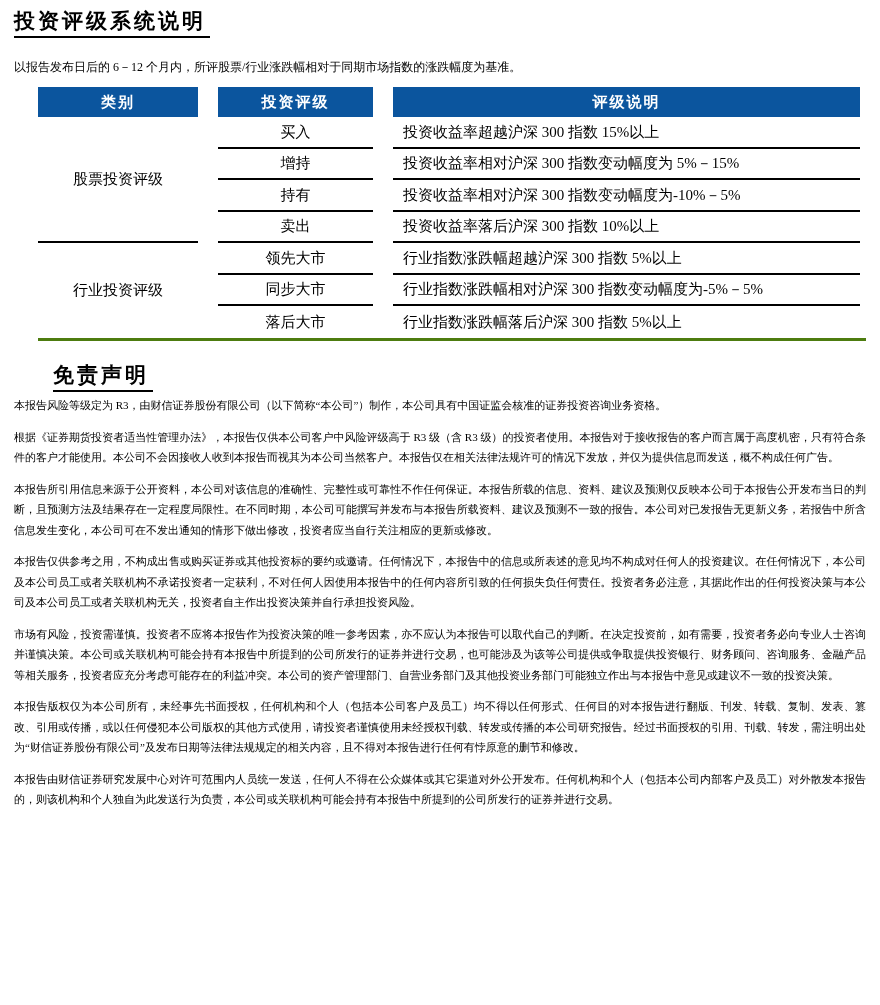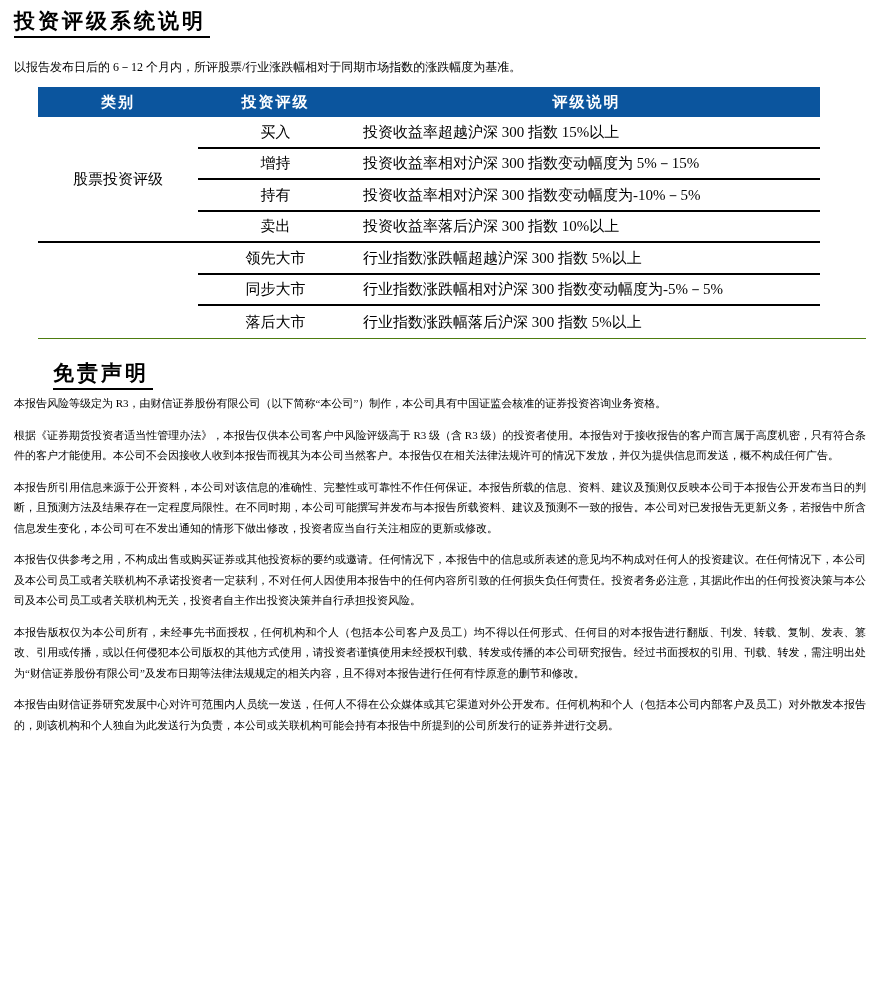--- a/index.html
+++ b/index.html
@@ -25,23 +25,24 @@
     margin: 19px 0 9px 0;
     font-size: 12px;
     line-height: 21px;
   }
 
   
   .rating-table {
     display: grid;
     grid-template-columns: 160px 155px 467px;
     grid-template-rows: 30px repeat(7, 31.5px);
+    column-gap: 20px;
     margin: 8px 0 0 24px;
     font-size: 15px;
-    border-bottom: 1px solid #4d7c0f;
+    border-bottom: 3px solid #4d7c0f;
   }
   .th {
     background: #0B559E;
     color: #FFFFFF;
     font-weight: bold;
     letter-spacing: 2px;
     display: flex; align-items: center; justify-content: center;
   }
   .cell { display: flex; align-items: center; }
   .center { justify-content: center; }
@@ -67,20 +68,21 @@
     <h1 class="section-title">投资评级系统说明</h1>
     <p class="intro">以报告发布日后的 6－12 个月内，所评股票/行业涨跌幅相对于同期市场指数的涨跌幅度为基准。</p>
 
     <div class="rating-table">
 
       <div class="th" style="grid-column:1;grid-row:1">类别</div>
       <div class="th" style="grid-column:2;grid-row:1">投资评级</div>
       <div class="th" style="grid-column:3;grid-row:1">评级说明</div>
 
       <div class="cell center rule" style="grid-column:1;grid-row:2 / span 4">股票投资评级</div>
+      <div class="cell center" style="grid-column:1;grid-row:6 / span 3">行业投资评级</div>
 
       <div class="cell center rule" style="grid-column:2;grid-row:2">买入</div>
       <div class="cell desc rule" style="grid-column:3;grid-row:2">投资收益率超越沪深 300 指数 15%以上</div>
 
       <div class="cell center rule" style="grid-column:2;grid-row:3">增持</div>
       <div class="cell desc rule" style="grid-column:3;grid-row:3">投资收益率相对沪深 300 指数变动幅度为 5%－15%</div>
 
       <div class="cell center rule" style="grid-column:2;grid-row:4">持有</div>
       <div class="cell desc rule" style="grid-column:3;grid-row:4">投资收益率相对沪深 300 指数变动幅度为-10%－5%</div>
 
@@ -99,17 +101,18 @@
   </div>
 
   <div class="disclaimer">
     <div class="disclaimer-title-wrap">
       <h1 class="section-title">免责声明</h1>
     </div>
     <p class="first">本报告风险等级定为 R3，由财信证券股份有限公司（以下简称“本公司”）制作，本公司具有中国证监会核准的证券投资咨询业务资格。</p>
     <p>根据《证券期货投资者适当性管理办法》，本报告仅供本公司客户中风险评级高于 R3 级（含 R3 级）的投资者使用。本报告对于接收报告的客户而言属于高度机密，只有符合条件的客户才能使用。本公司不会因接收人收到本报告而视其为本公司当然客户。本报告仅在相关法律法规许可的情况下发放，并仅为提供信息而发送，概不构成任何广告。</p>
     <p>本报告所引用信息来源于公开资料，本公司对该信息的准确性、完整性或可靠性不作任何保证。本报告所载的信息、资料、建议及预测仅反映本公司于本报告公开发布当日的判断，且预测方法及结果存在一定程度局限性。在不同时期，本公司可能撰写并发布与本报告所载资料、建议及预测不一致的报告。本公司对已发报告无更新义务，若报告中所含信息发生变化，本公司可在不发出通知的情形下做出修改，投资者应当自行关注相应的更新或修改。</p>
     <p>本报告仅供参考之用，不构成出售或购买证券或其他投资标的要约或邀请。任何情况下，本报告中的信息或所表述的意见均不构成对任何人的投资建议。在任何情况下，本公司及本公司员工或者关联机构不承诺投资者一定获利，不对任何人因使用本报告中的任何内容所引致的任何损失负任何责任。投资者务必注意，其据此作出的任何投资决策与本公司及本公司员工或者关联机构无关，投资者自主作出投资决策并自行承担投资风险。</p>
+    <p>市场有风险，投资需谨慎。投资者不应将本报告作为投资决策的唯一参考因素，亦不应认为本报告可以取代自己的判断。在决定投资前，如有需要，投资者务必向专业人士咨询并谨慎决策。本公司或关联机构可能会持有本报告中所提到的公司所发行的证券并进行交易，也可能涉及为该等公司提供或争取提供投资银行、财务顾问、咨询服务、金融产品等相关服务，投资者应充分考虑可能存在的利益冲突。本公司的资产管理部门、自营业务部门及其他投资业务部门可能独立作出与本报告中意见或建议不一致的投资决策。</p>
     <p>本报告版权仅为本公司所有，未经事先书面授权，任何机构和个人（包括本公司客户及员工）均不得以任何形式、任何目的对本报告进行翻版、刊发、转载、复制、发表、篡改、引用或传播，或以任何侵犯本公司版权的其他方式使用，请投资者谨慎使用未经授权刊载、转发或传播的本公司研究报告。经过书面授权的引用、刊载、转发，需注明出处为“财信证券股份有限公司”及发布日期等法律法规规定的相关内容，且不得对本报告进行任何有悖原意的删节和修改。</p>
     <p>本报告由财信证券研究发展中心对许可范围内人员统一发送，任何人不得在公众媒体或其它渠道对外公开发布。任何机构和个人（包括本公司内部客户及员工）对外散发本报告的，则该机构和个人独自为此发送行为负责，本公司或关联机构可能会持有本报告中所提到的公司所发行的证券并进行交易。</p>
   </div>
 
 </div>
 
 </body></html>

